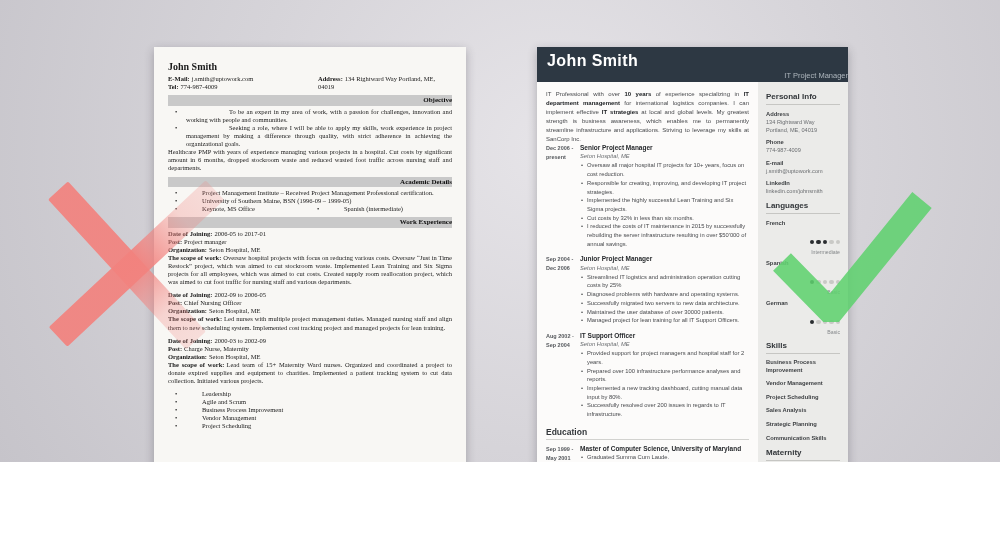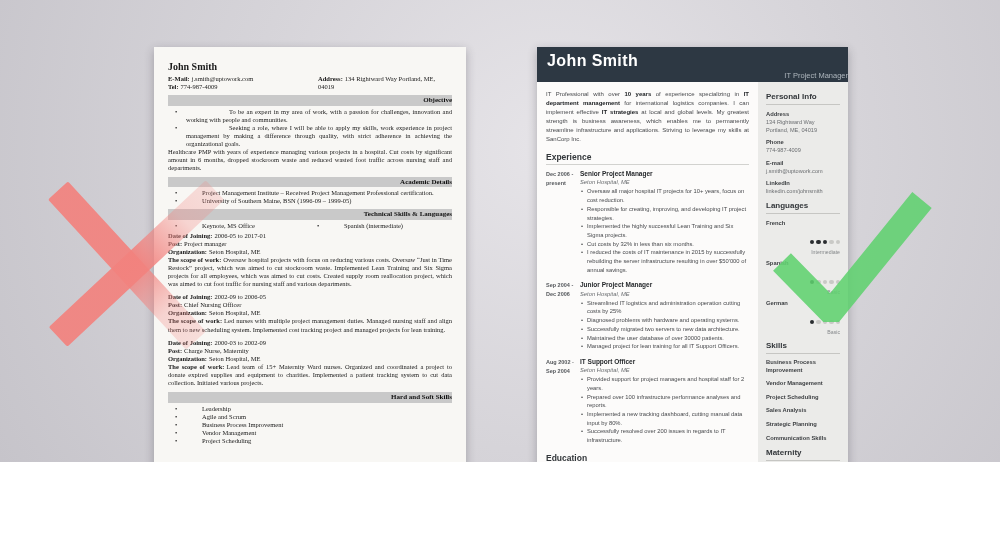--- a/index.html
+++ b/index.html
@@ -98,26 +98,26 @@
     <div class="b-bar">Objective</div>
     <div class="b-item">To be an expert in my area of work, with a passion for challenges, innovation and working with people and communities.</div>
     <div class="b-item">Seeking a role, where I will be able to apply my skills, work experience in project management by making a difference through quality, with strict adherence in achieving the organizational goals.</div>
 
     <div class="b-par">Healthcare PMP with years of experience managing various projects in a hospital. Cut costs by significant amount in 6 months, dropped stockroom waste and reduced wasted foot traffic across nursing staff and departments.</div>
 
     <div class="b-bar">Academic Details</div>
     <div class="b-item si">Project Management Institute – Received Project Management Professional certification.</div>
     <div class="b-item si">University of Southern Maine, BSN (1996-09 – 1999-05)</div>
 
-    <div class="b-bar">Technical Skills &amp; Languages</div>
     <div class="b-two-col">
       <div class="col">Keynote, MS Office</div>
       <div class="col">Spanish (intermediate)</div>
     </div>
 
+    <div class="b-bar">Work Experience</div>
 
     <div class="b-job">
       <div class="b-line"><b>Date of Joining:</b><span>2006-05 to 2017-01</span></div>
       <div class="b-line"><b>Post:</b><span>Project manager</span></div>
       <div class="b-line"><b>Organization:</b><span>Seton Hospital, ME</span></div>
       <div class="b-line b-scope"><b>The scope of work:</b><span>Oversaw hospital projects with focus on reducing various costs. Oversaw “Just in Time Restock” project, which was aimed to cut stockroom waste. Implemented Lean Training and Six Sigma projects for all employees, which was aimed to cut costs. Created supply room reallocation project, which was aimed to cut foot traffic for nursing staff and various departments.</span></div>
     </div>
 
     <div class="b-job">
       <div class="b-line"><b>Date of Joining:</b><span>2002-09 to 2006-05</span></div>
@@ -126,38 +126,36 @@
       <div class="b-line b-scope"><b>The scope of work:</b><span>Led nurses with multiple project management duties. Managed nursing staff and align them to new scheduling system. Implemented cost tracking project and managed projects for lean training.</span></div>
     </div>
 
     <div class="b-job">
       <div class="b-line"><b>Date of Joining:</b><span>2000-03 to 2002-09</span></div>
       <div class="b-line"><b>Post:</b><span>Charge Nurse, Maternity</span></div>
       <div class="b-line"><b>Organization:</b><span>Seton Hospital, ME</span></div>
       <div class="b-line b-scope"><b>The scope of work:</b><span>Lead team of 15+ Maternity Ward nurses. Organized and coordinated a project to donate expired supplies and equipment to charities. Implemented a patient tracking system to cut data collection. Initiated various projects.</span></div>
     </div>
 
-    <div class="b-bar">Hard and Soft Skills</div>
     <div class="b-item si">Leadership</div>
     <div class="b-item si">Agile and Scrum</div>
     <div class="b-item si">Business Process Improvement</div>
     <div class="b-item si">Vendor Management</div>
     <div class="b-item si">Project Scheduling</div>
   </div>
 
   <div class="good-page">
     <div class="g-header">
       <div class="g-name">John Smith</div>
       <div class="g-title">IT Project Manager</div>
     </div>
     <div class="g-body">
       <div class="g-main">
         <div class="g-summary"><span>IT Professional with over </span><b>10 years</b><span> of experience specializing in </span><b>IT department management</b><span> for international logistics companies. I can implement effective </span><b>IT strategies</b><span> at local and global levels. My greatest strength is business awareness, which enables me to permanently streamline infrastructure and applications. Striving to leverage my skills at SanCorp Inc.</span></div>
 
-        <div class="g-sec-title">Experience</div>
 
         <div class="g-job">
           <div class="g-dates">
             <div>Dec 2006 -</div>
             <div>present</div>
           </div>
           <div class="g-jbody">
             <div class="g-role">Senior Project Manager</div>
             <div class="g-company">Seton Hospital, ME</div>
             <div class="g-li">Oversaw all major hospital IT projects for 10+ years, focus on cost reduction.</div>

